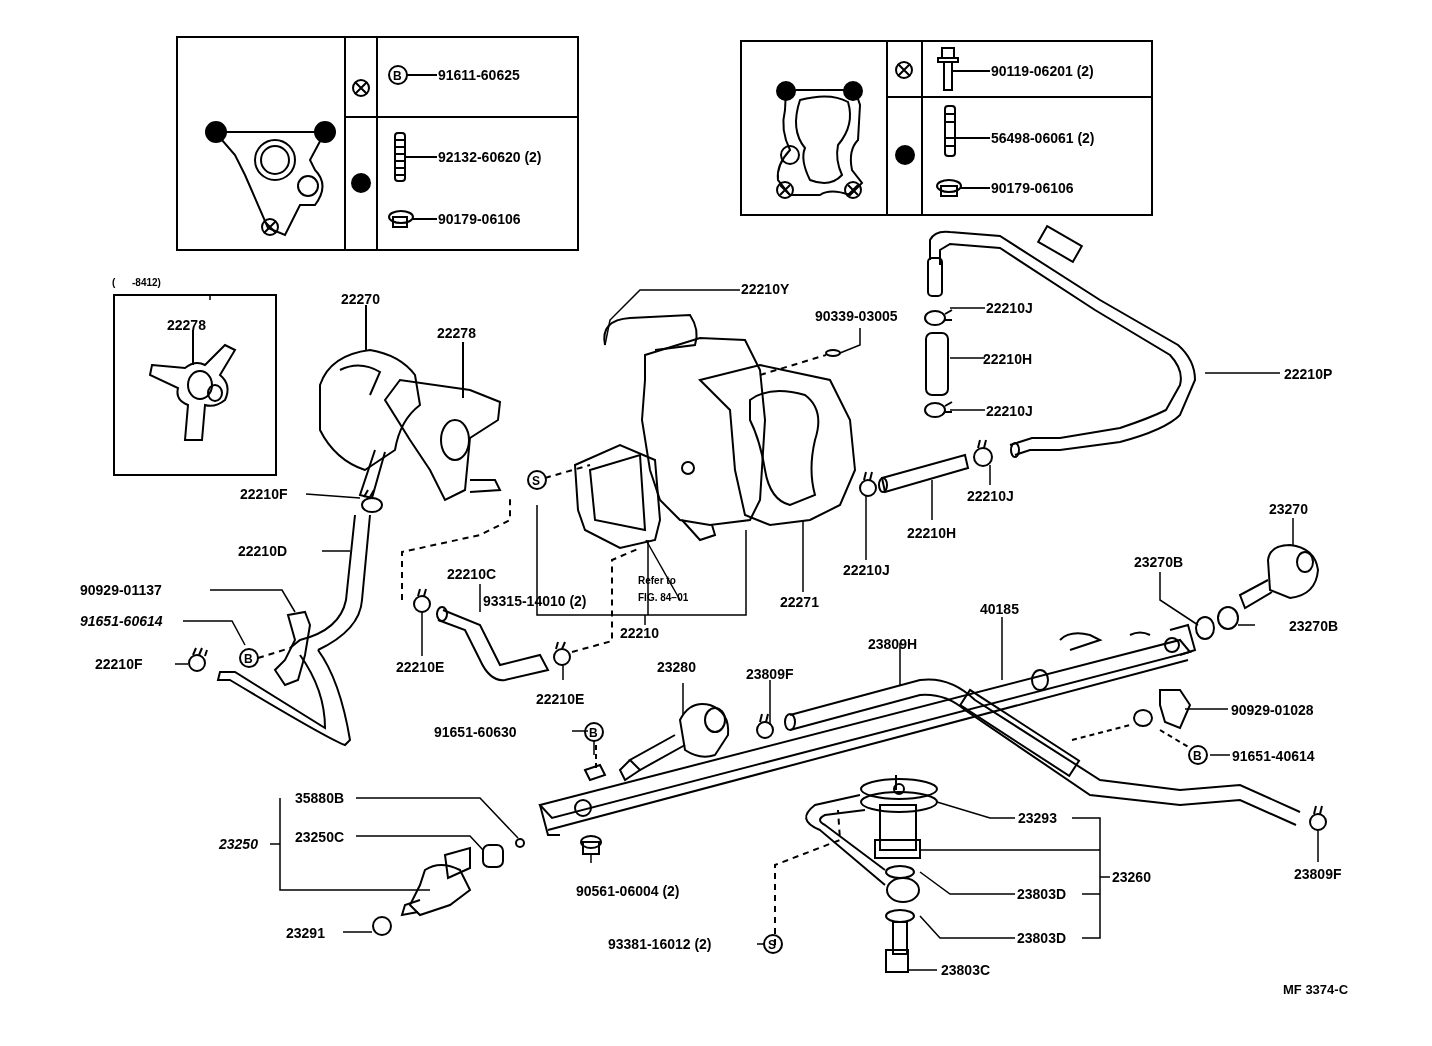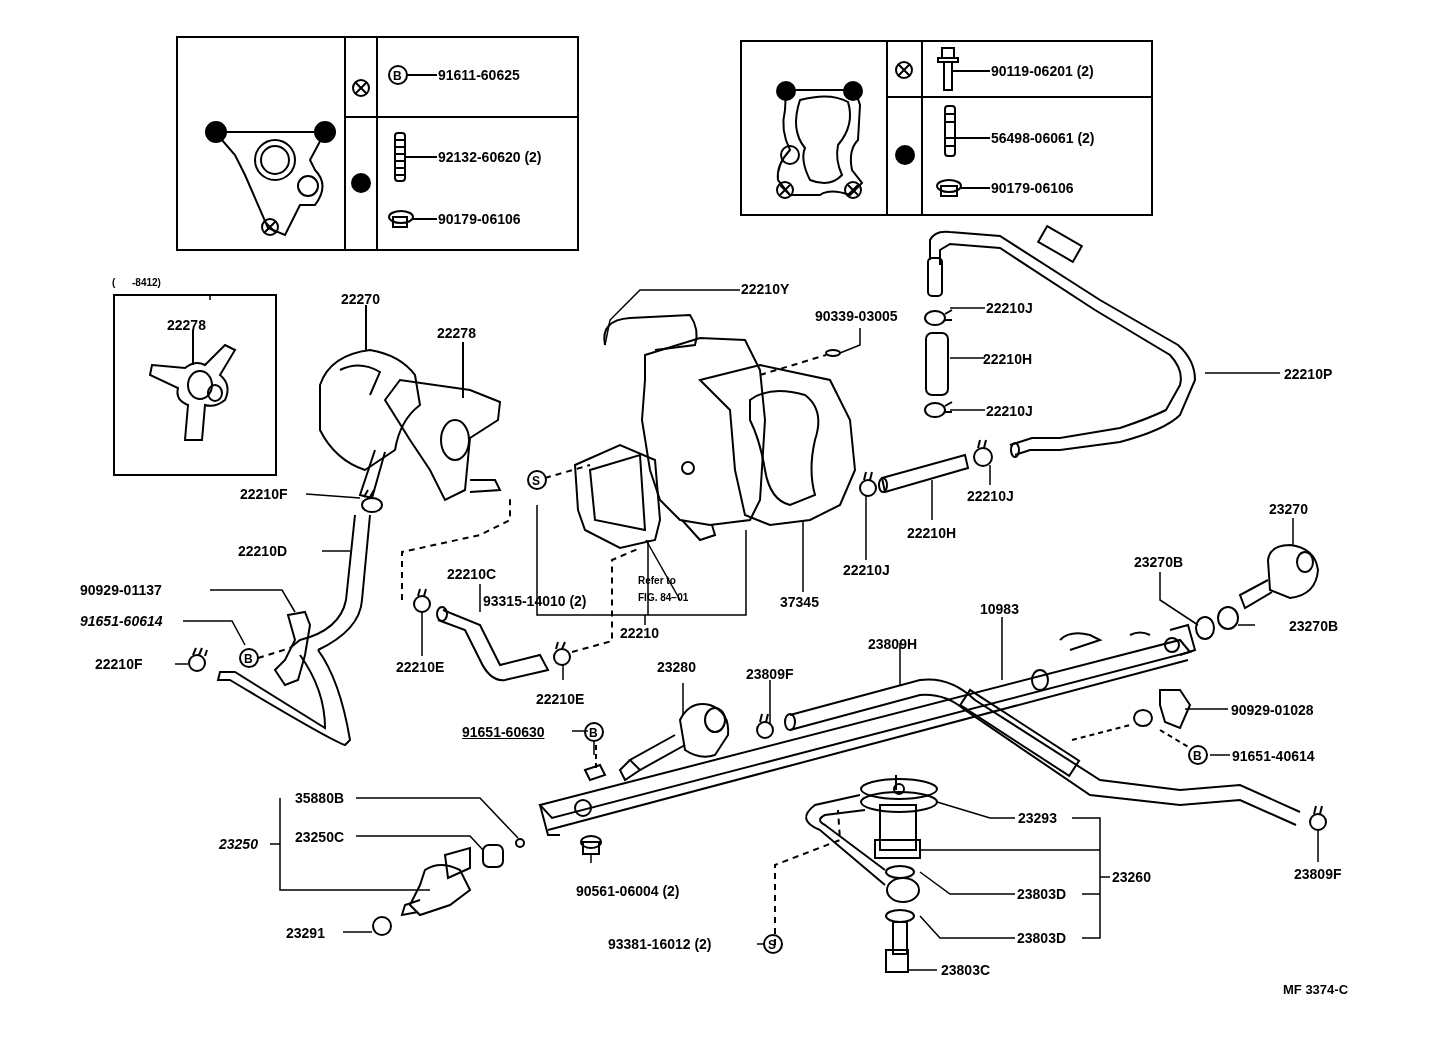--- a/index.html
+++ b/index.html
@@ -360,46 +360,46 @@
 <div class="lbl" style="left:437px;top:325px;">22278</div>
 <div class="lbl" style="left:741px;top:281px;">22210Y</div>
 <div class="lbl" style="left:815px;top:308px;">90339-03005</div>
 <div class="lbl" style="left:986px;top:300px;">22210J</div>
 <div class="lbl" style="left:983px;top:351px;">22210H</div>
 <div class="lbl" style="left:986px;top:403px;">22210J</div>
 <div class="lbl" style="left:1284px;top:366px;">22210P</div>
 <div class="lbl" style="left:967px;top:488px;">22210J</div>
 <div class="lbl" style="left:907px;top:525px;">22210H</div>
 <div class="lbl" style="left:843px;top:562px;">22210J</div>
-<div class="lbl" style="left:780px;top:594px;">37345</div>
+<div class="lbl" style="left:780px;top:594px;">22271</div>
 
 <div class="lbl" style="left:240px;top:486px;">22210F</div>
 <div class="lbl" style="left:238px;top:543px;">22210D</div>
 <div class="lbl" style="left:80px;top:582px;">90929-01137</div>
 <div class="lbl" style="left:80px;top:613px;font-style:italic;">91651-60614</div>
 <div class="lbl" style="left:95px;top:656px;">22210F</div>
 
 <div class="lbl" style="left:447px;top:566px;">22210C</div>
 <div class="lbl" style="left:396px;top:659px;">22210E</div>
 <div class="lbl" style="left:536px;top:691px;">22210E</div>
 <div class="lbl" style="left:483px;top:593px;">93315-14010 (2)</div>
 <div class="lbl note" style="left:638px;top:564px;margin-top:8px;">Refer to
 FIG. 84−01</div>
 <div class="lbl" style="left:620px;top:625px;">22210</div>
 
 <div class="lbl" style="left:1269px;top:501px;">23270</div>
 <div class="lbl" style="left:1134px;top:554px;">23270B</div>
 <div class="lbl" style="left:1289px;top:618px;">23270B</div>
-<div class="lbl" style="left:980px;top:601px;">10983</div>
+<div class="lbl" style="left:980px;top:601px;">40185</div>
 <div class="lbl" style="left:868px;top:636px;">23809H</div>
 <div class="lbl" style="left:657px;top:659px;">23280</div>
 <div class="lbl" style="left:746px;top:666px;">23809F</div>
 <div class="lbl" style="left:1231px;top:702px;">90929-01028</div>
 <div class="lbl" style="left:1232px;top:748px;">91651-40614</div>
-<div class="lbl" style="left:462px;top:724px;text-decoration:underline;">91651-60630</div>
+<div class="lbl" style="left:434px;top:724px;">91651-60630</div>
 
 <div class="lbl" style="left:295px;top:790px;">35880B</div>
 <div class="lbl" style="left:295px;top:829px;">23250C</div>
 <div class="lbl" style="left:219px;top:836px;font-style:italic;">23250</div>
 <div class="lbl" style="left:286px;top:925px;">23291</div>
 <div class="lbl" style="left:576px;top:883px;">90561-06004 (2)</div>
 <div class="lbl" style="left:608px;top:936px;">93381-16012 (2)</div>
 
 <div class="lbl" style="left:1018px;top:810px;">23293</div>
 <div class="lbl" style="left:1112px;top:869px;">23260</div>

